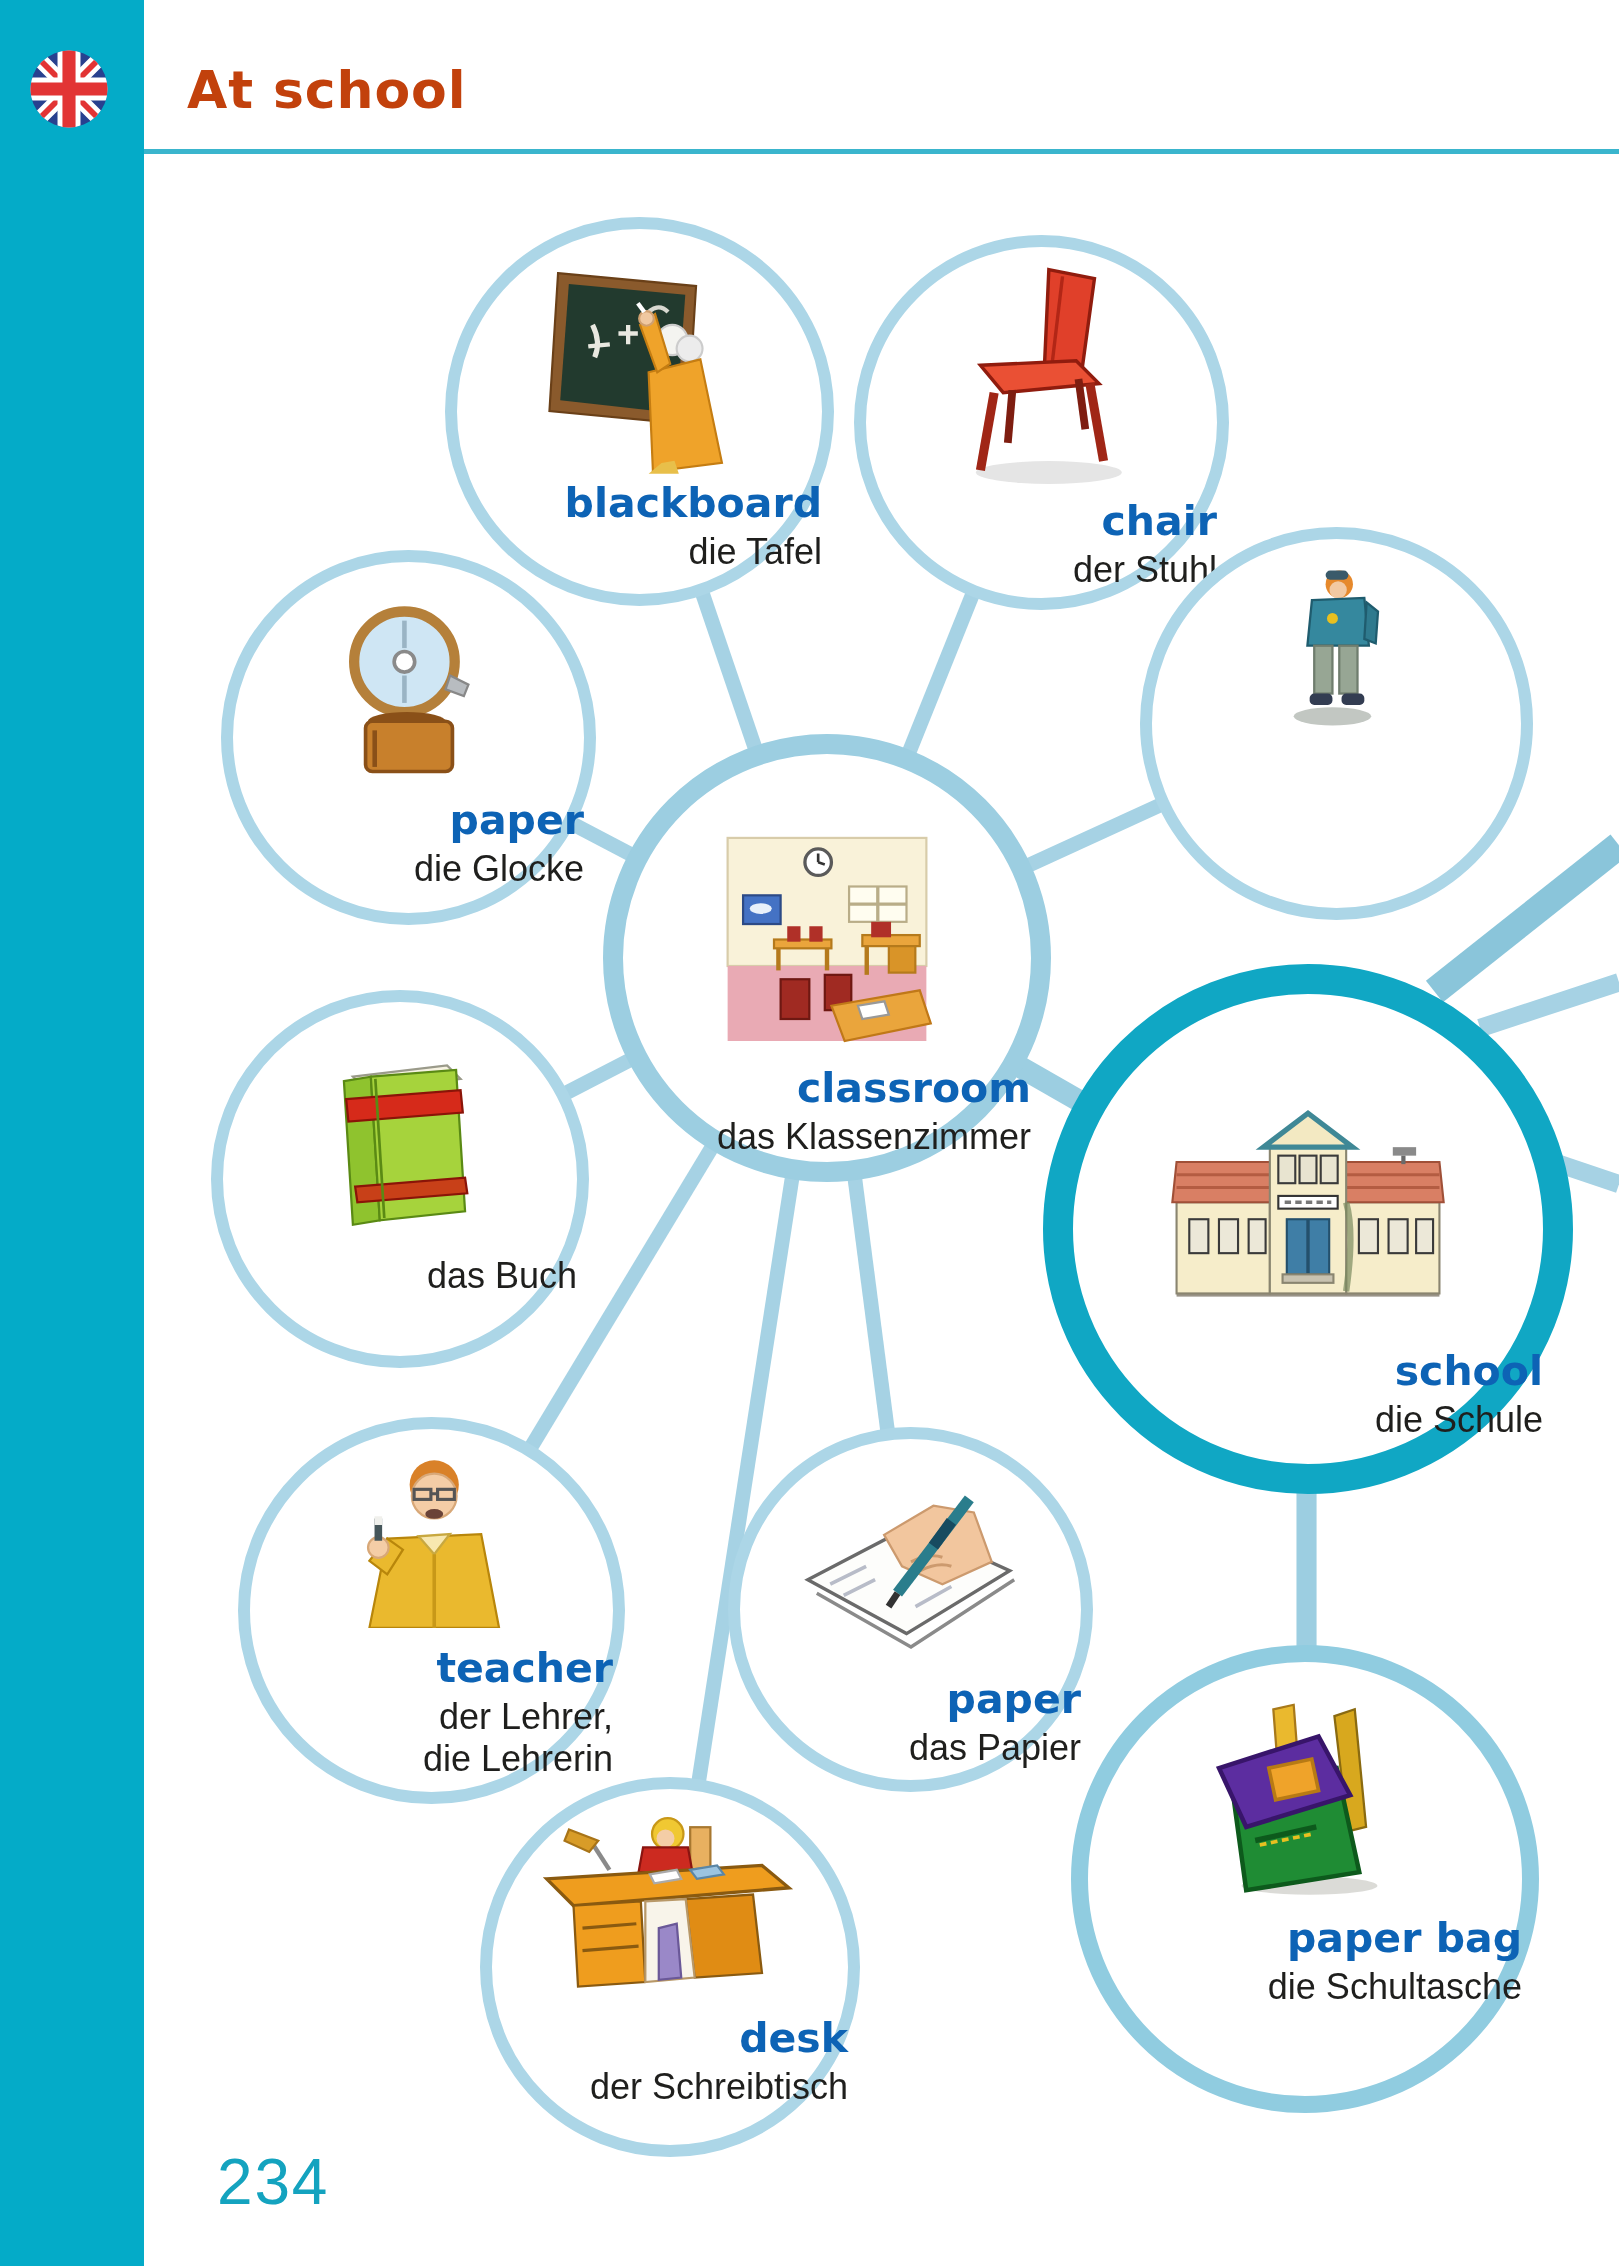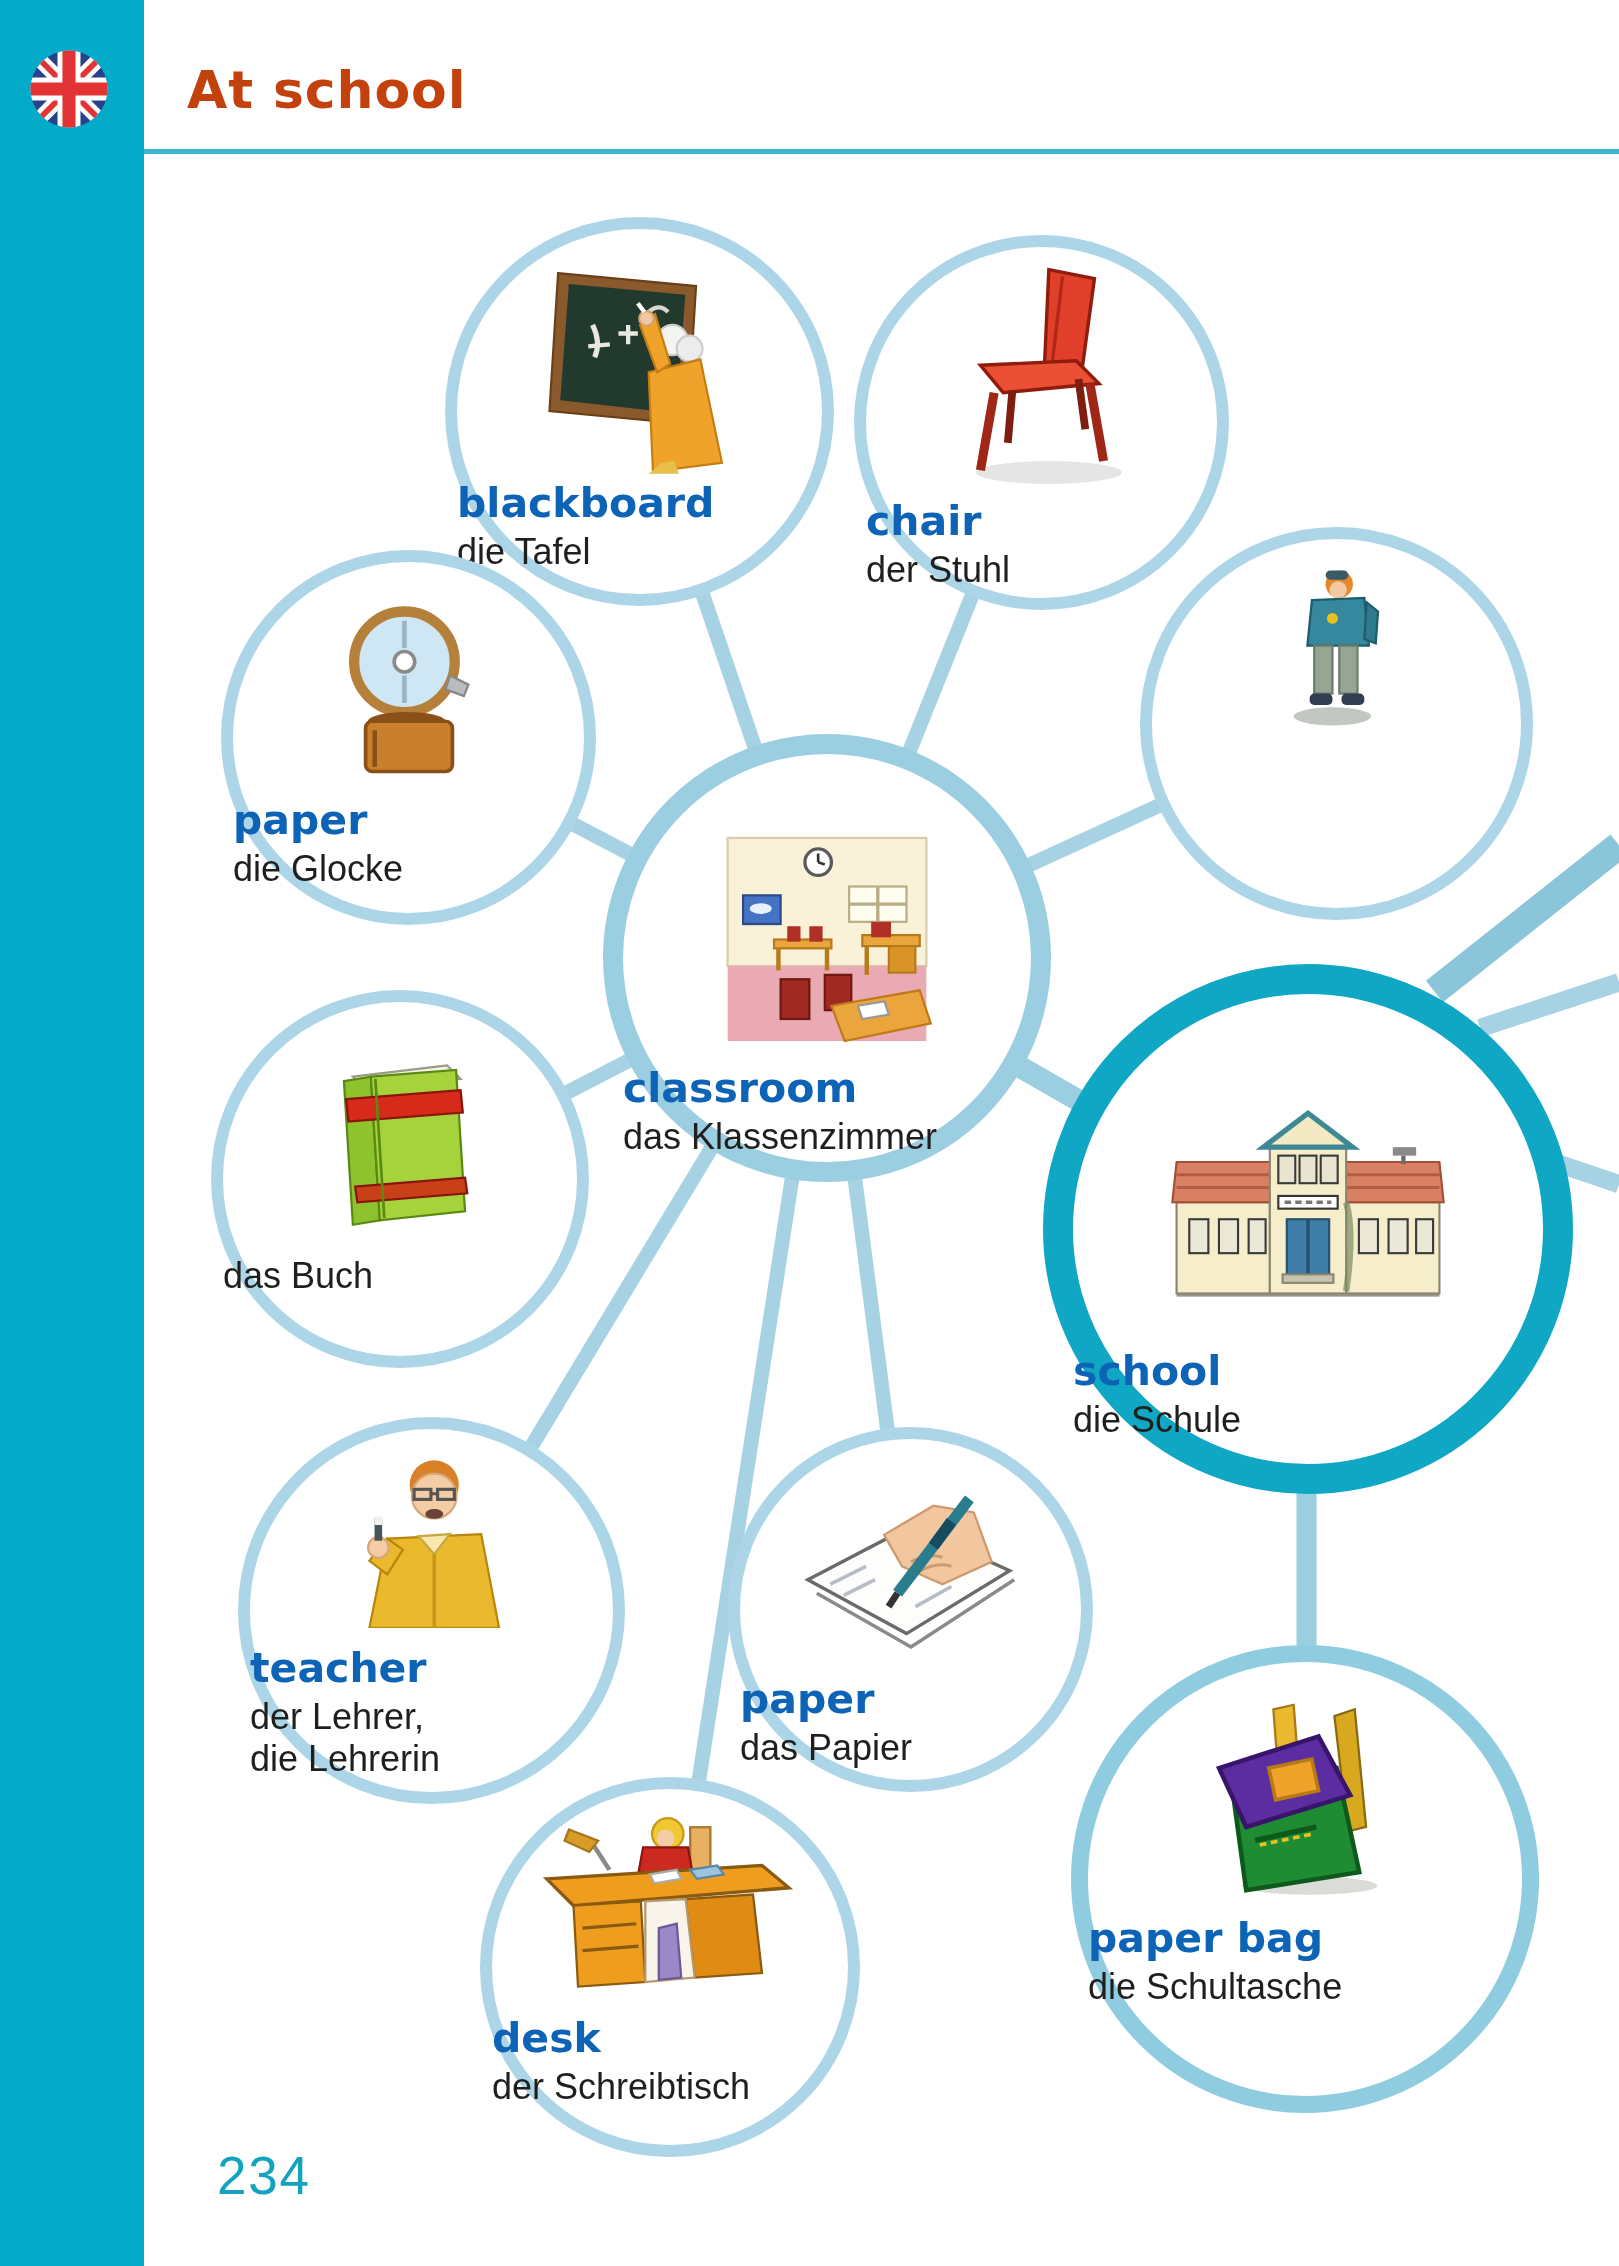--- a/index.html
+++ b/index.html
@@ -3,30 +3,30 @@
 <meta charset="utf-8">
 <style>
   html,body{margin:0;padding:0;background:#e8e8e8;}
   .page{position:relative;width:1619px;height:2267px;background:#ffffff;overflow:hidden;
         font-family:"Liberation Sans", sans-serif;}
   .sidebar{position:absolute;left:0;top:0;width:144px;height:2267px;background:#04abc8;}
   .flag{position:absolute;left:28px;top:48px;width:82px;height:82px;}
   .title{position:absolute;left:187px;top:60px;font-family:"DejaVu Sans",sans-serif;
          font-weight:bold;font-size:52px;color:#c2410c;letter-spacing:0.9px;}
   .rule{position:absolute;left:144px;top:149px;width:1475px;height:4.6px;background:#3ab5cd;}
-  .pagenum{position:absolute;left:217px;top:2145px;font-size:53px;color:#14a3bf;
+  .pagenum{position:absolute;left:217px;top:2145px;font-size:64px;color:#14a3bf;
            font-family:"Liberation Sans",sans-serif;font-weight:400;letter-spacing:1.8px;}
   .connectors{position:absolute;left:0;top:0;pointer-events:none;}
   .bubble{position:absolute;background:#fff;border-style:solid;border-radius:50%;box-sizing:border-box;}
   .b-thin{border-width:12px;border-color:#acd6e7;}
   .b-center{border-width:20px;border-color:#9ccee1;}
   .b-school{border-width:30px;border-color:#10a7c4;}
   .b-bag{border-width:17.4px;border-color:#90cce0;}
   .art{position:absolute;left:50%;transform:translateX(-50%);}
-  .label{position:absolute;left:0;width:100%;text-align:left;}
+  .label{position:absolute;left:0;width:100%;text-align:right;}
   .en{font-family:"DejaVu Sans",sans-serif;font-weight:bold;font-size:41px;color:#0d63b5;line-height:1.08;}
   .de{font-family:"Liberation Sans",sans-serif;font-size:36px;color:#1f1f1d;line-height:1.17;
       margin-top:5.5px;white-space:pre-line;}
 </style>
 </head>
 <body>
 
 <div class="page">
 
   <div class="sidebar">

